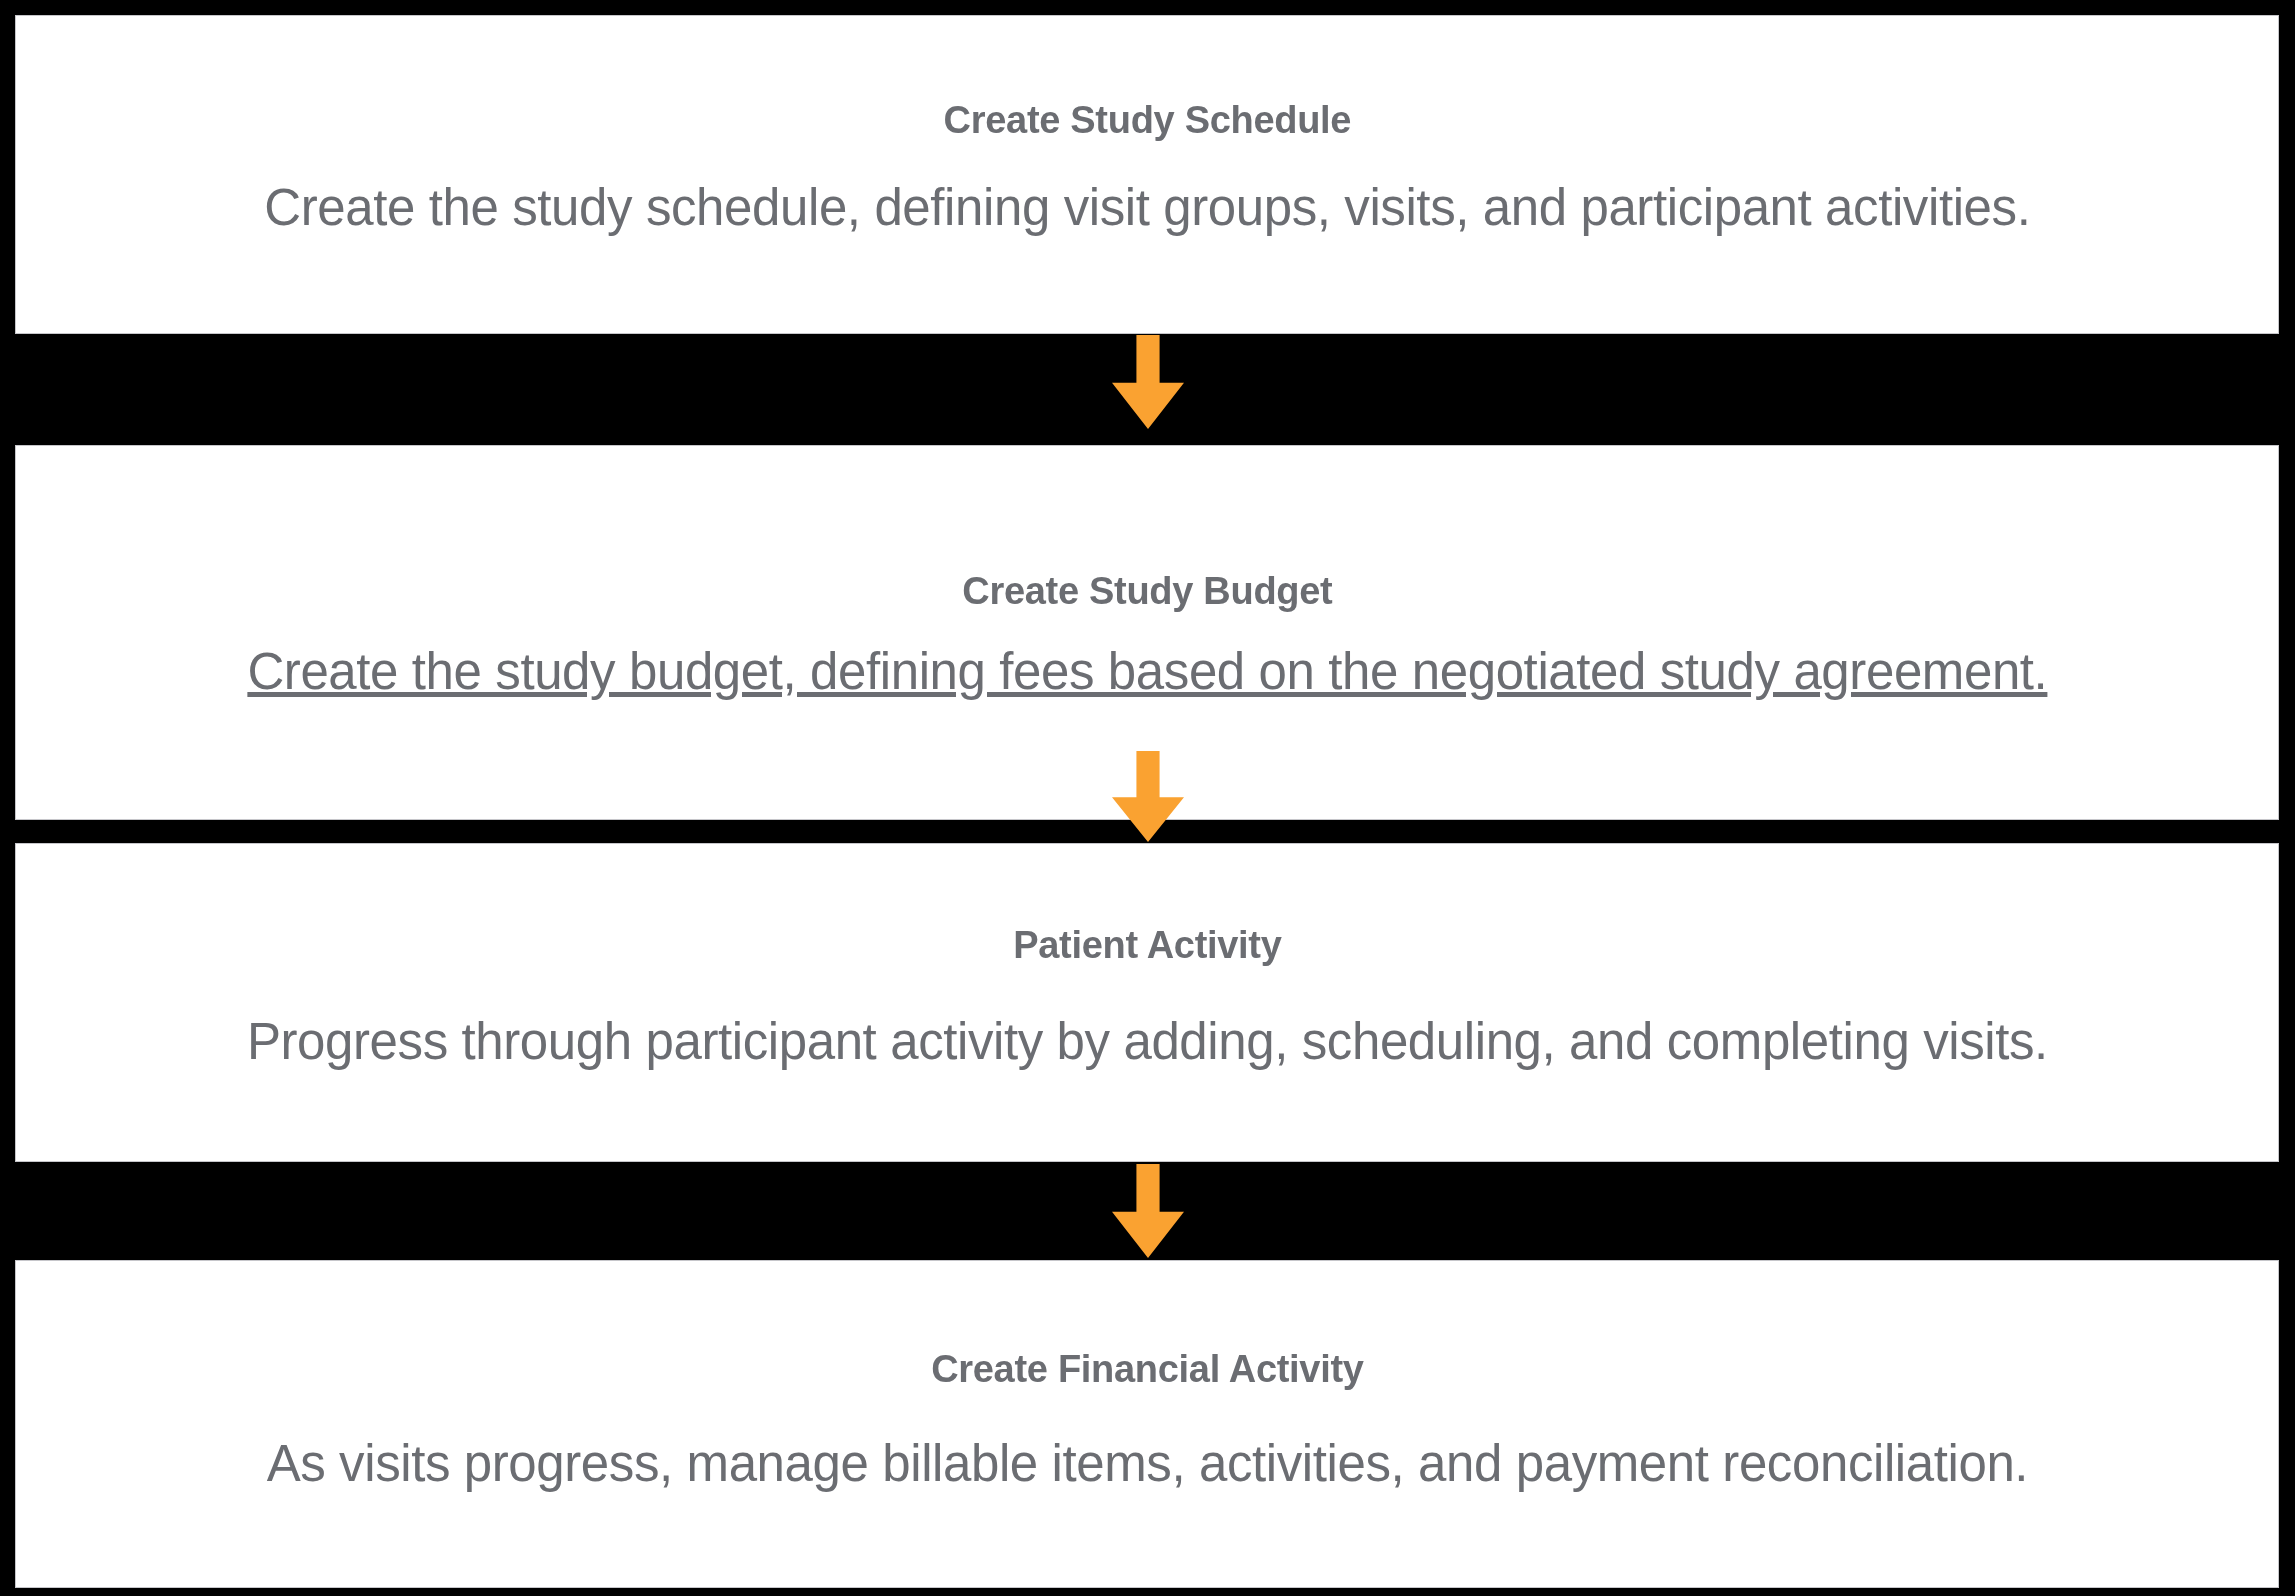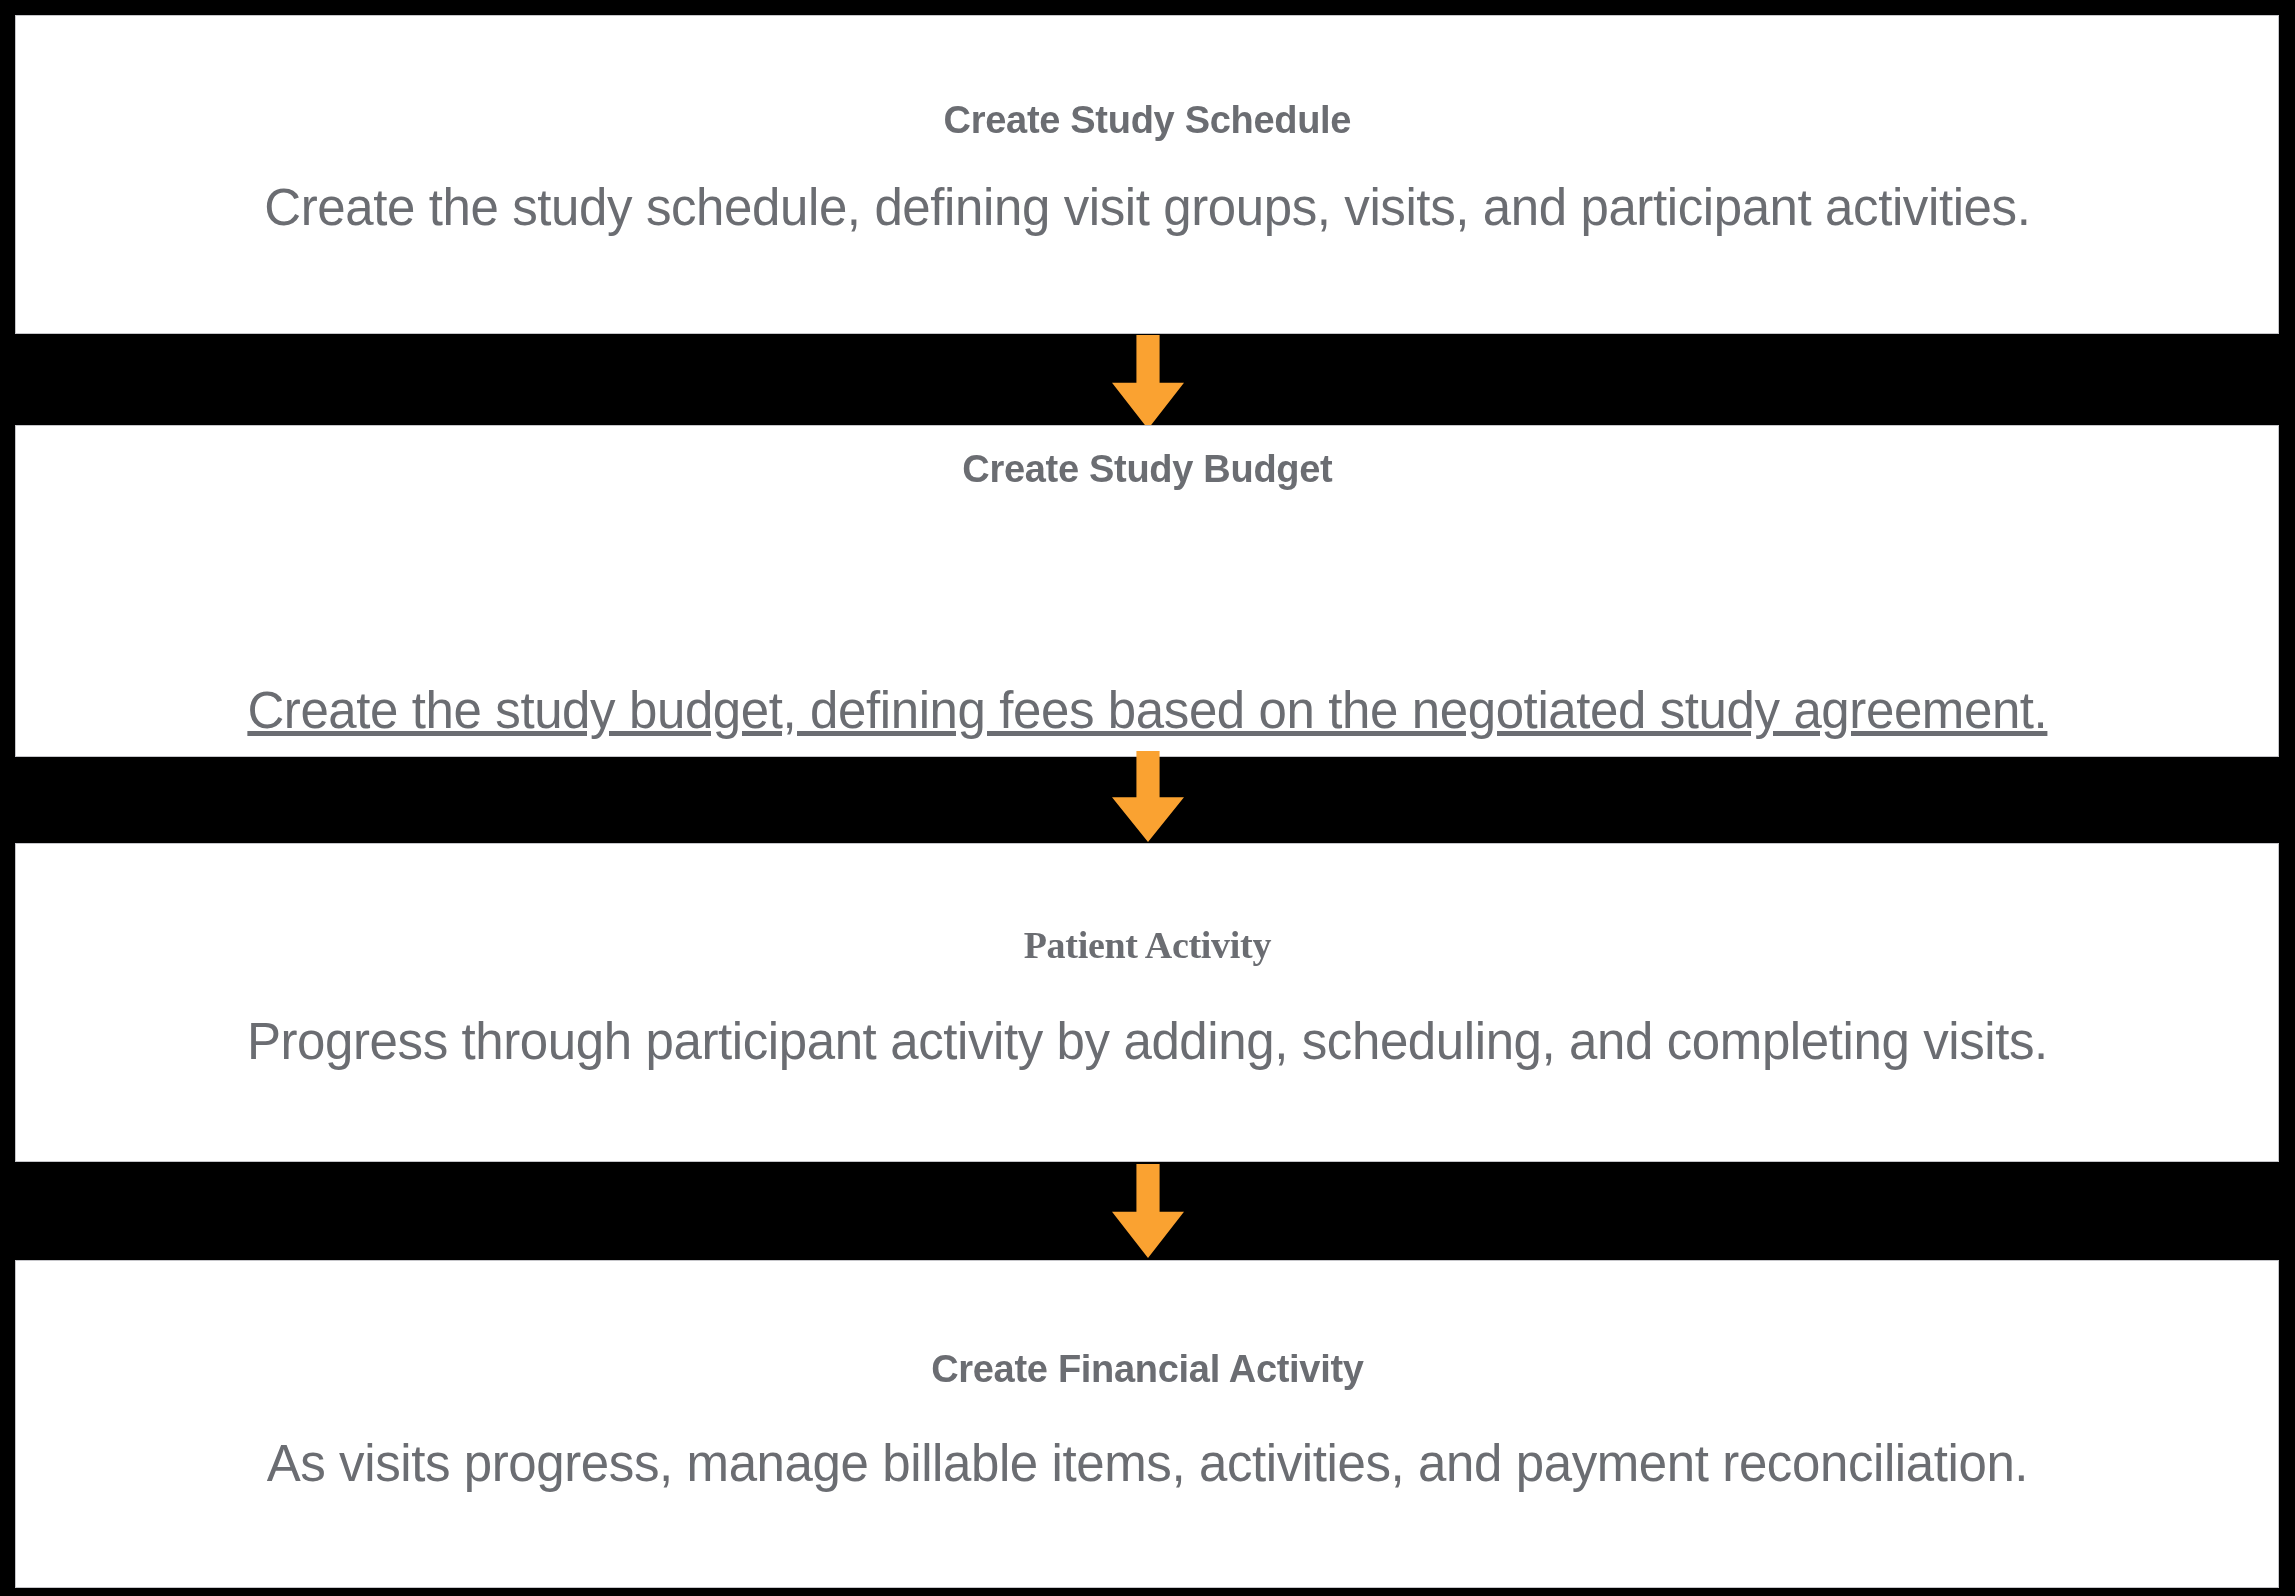--- a/index.html
+++ b/index.html
@@ -34,21 +34,21 @@
     background: #FFFFFF;
     border: 1.9px solid #C6C6CA;
     box-sizing: border-box;
     display: flex;
     flex-direction: column;
     align-items: center;
     justify-content: center;
   }
 
   .step-box.box-1 { top: 15px;   height: 319px; }
-  .step-box.box-2 { top: 425px;  height: 332px; justify-content: space-between; }
+  .step-box.box-2 { top: 445px;  height: 375px; }
   .step-box.box-3 { top: 843px; height: 319px; }
   .step-box.box-4 { top: 1260px; height: 328px; }
 
   .step-title {
     color: #6B6D72;
     font-family: "Liberation Sans", sans-serif;
     font-weight: bold;
     font-size: 38px;
     line-height: 1.05;
     letter-spacing: -0.3px;
@@ -71,21 +71,21 @@
     white-space: nowrap;
   }
 
   
   .box-1 .step-title { margin-top: 5.1px; }
   .box-1 .step-desc  { margin-top: 40px; }
 
   .box-2 .step-title { margin-top: 24.4px; }
   .box-2 .step-desc  { margin-top: 32px; text-decoration: underline; }
 
-  .box-3 .step-title { margin-top: 8px; font-family: Liberation Serif, serif; }
+  .box-3 .step-title { margin-top: 8px; }
   .box-3 .step-desc  { margin-top: 48px; }
 
   .box-4 .step-title { margin-top: 10.3px; }
   .box-4 .step-desc  { margin-top: 46px; }
 
   
   .connector-arrow {
     position: absolute;
     left: 1112px;
     width: 72px;

